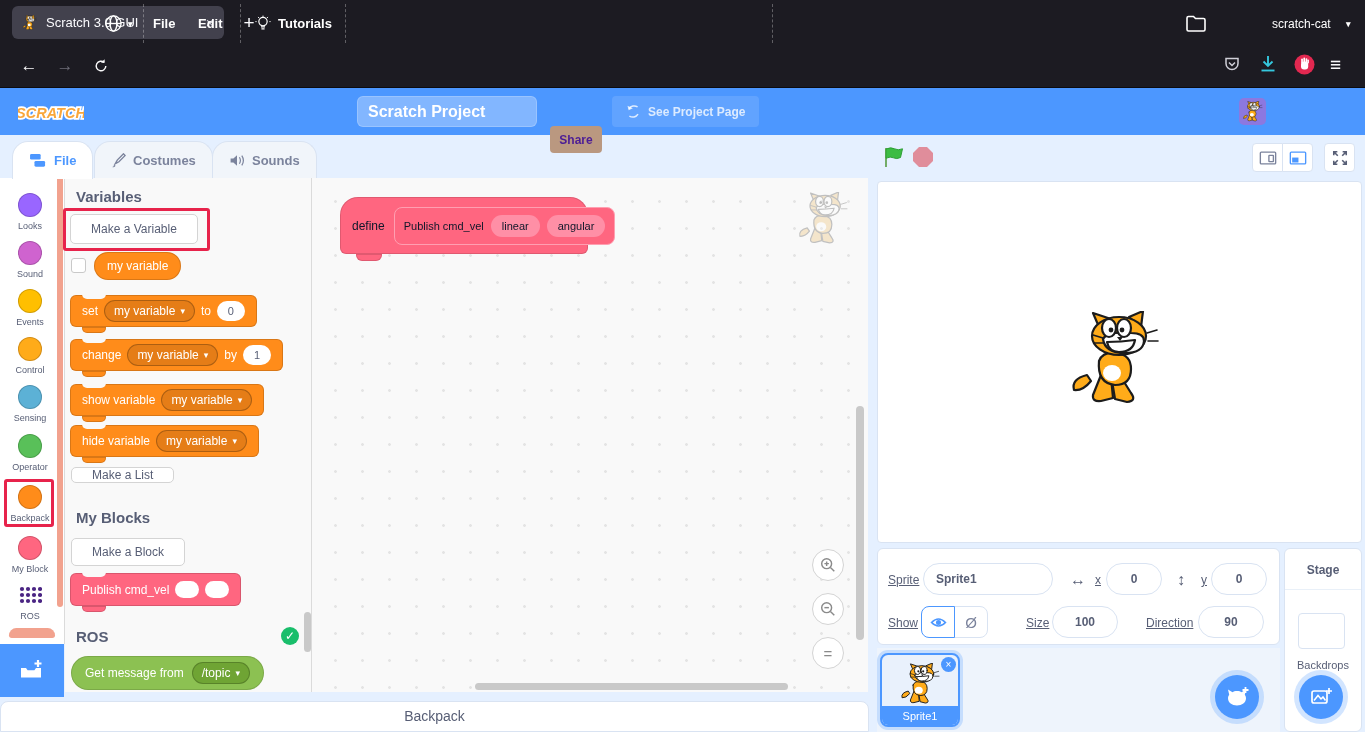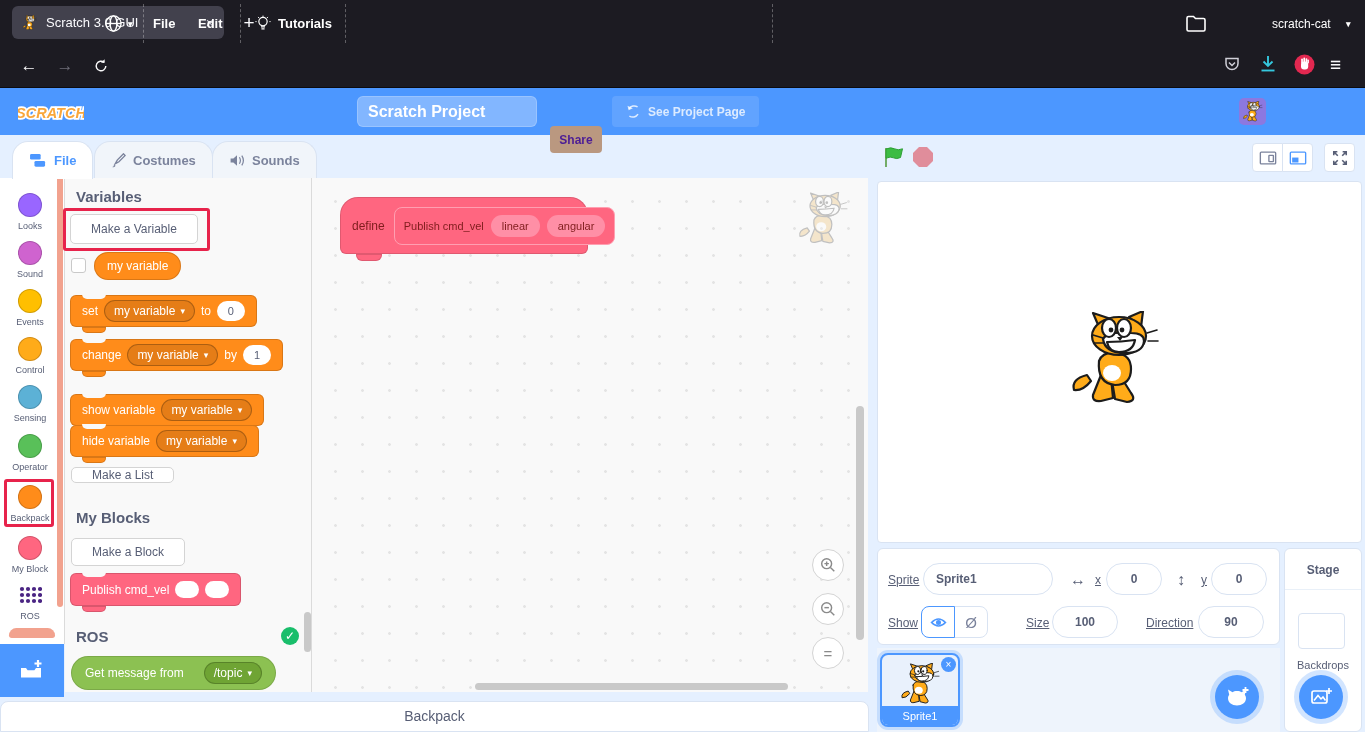--- a/index.html
+++ b/index.html
@@ -71,34 +71,34 @@
   .sblock::after{content:"";position:absolute;left:12px;bottom:-6px;width:24px;height:6px;background:inherit;border-radius:0 0 5px 5px;box-shadow:inset 0 0 0 1px rgba(0,0,0,.15);}
   .orange{background:#FF8C1A}.pink{background:#FF6680}
   .pill{position:absolute;height:28px;border-radius:14px;padding:0 13px;display:inline-flex;align-items:center;
         background:#FF8C1A;color:#fff;font-size:12px;box-shadow:inset 0 0 0 1px rgba(0,0,0,.15);cursor:grab;}
   .dd{display:inline-flex;align-items:center;background:rgba(0,0,0,.1);border:1px solid rgba(0,0,0,.25);
       border-radius:13px;padding:3px 9px;font-size:12px;color:#fff;}
   .dd::after{content:"▾";font-size:9px;margin-left:5px;}
   .num{background:#fff;color:#575E75;border-radius:12px;min-width:28px;height:20px;display:inline-flex;
        align-items:center;justify-content:center;font-size:11px;padding:0 6px;}
   .hole{width:24px;height:17px;background:#fff;border-radius:9px;}
-  .gm{position:absolute;display:inline-flex;align-items:center;gap:20px;height:34px;padding:0 14px;border-radius:17px;
+  .gm{position:absolute;display:inline-flex;align-items:center;gap:8px;height:34px;padding:0 14px;border-radius:17px;
       background:#8CC152;color:#fff;font-size:12px;box-shadow:inset 0 0 0 1px rgba(0,0,0,.12);cursor:grab;}
   .gm .dd{background:#6FA434;border-color:rgba(0,0,0,.2);}
   .checkbox{position:absolute;width:15px;height:15px;background:#fff;border:1px solid #C9C9C9;border-radius:3px;}
   .roscheck{position:absolute;left:281px;top:627px;width:18px;height:18px;border-radius:50%;background:#19BE6B;
       color:#fff;font-size:12px;display:flex;align-items:center;justify-content:center;}
   .hlbox{position:absolute;border:3px solid #E7234B;border-radius:3px;pointer-events:none;z-index:6;}
 
   
   .workspace{position:absolute;left:312px;top:178px;width:556px;height:514px;background:#F9F9F9;
       background-image:radial-gradient(circle,#E4E4E4 1.3px,transparent 1.5px);background-size:27px 27px;background-position:10px 10px;}
   .define-outer{position:absolute;left:28px;top:19px;width:248px;height:57px;background:#FF6680;
       border-radius:18px 18px 6px 6px;display:flex;align-items:center;padding-left:12px;gap:9px;
-      box-shadow:inset 0 0 0 1px rgba(0,0,0,.12);color:#7f1d1d;font-size:12px;cursor:grab;}
+      box-shadow:inset 0 0 0 1px rgba(0,0,0,.12);color:#0f172a;font-size:12px;cursor:grab;}
   .define-outer::after{content:"";position:absolute;left:16px;bottom:-7px;width:26px;height:7px;background:#FF6680;
       border-radius:0 0 6px 6px;box-shadow:inset 0 0 0 1px rgba(0,0,0,.12);}
   .proto{display:flex;align-items:center;gap:7px;background:#FF6680;border:1.5px solid #FF9FB1;border-radius:8px;
       height:38px;padding:0 9px;font-size:11px;white-space:nowrap;}
   .param{background:#FF8FA6;border-radius:13px;padding:5px 11px;font-size:11px;}
   .zoomctl{position:absolute;width:32px;height:32px;border-radius:50%;background:#fff;border:1px solid #D4D4D4;
       display:flex;align-items:center;justify-content:center;color:#8a8a8a;cursor:pointer;}
   .scrollthumb{position:absolute;background:#C9C9C9;border-radius:4px;}
 
   
@@ -383,21 +383,21 @@
     <span class="dd">my variable</span>
     <span>to</span>
     <span class="num">0</span>
   </div>
   <div class="sblock orange" style="left:70px;top:339px">
     <span>change</span>
     <span class="dd">my variable</span>
     <span>by</span>
     <span class="num">1</span>
   </div>
-  <div class="sblock orange" style="left:70px;top:394px">
+  <div class="sblock orange" style="left:70px;top:384px">
     <span>show variable</span>
     <span class="dd">my variable</span>
   </div>
   <div class="sblock orange" style="left:70px;top:425px">
     <span>hide variable</span>
     <span class="dd">my variable</span>
   </div>
   <div class="pbtn" style="left:71px;top:467px;height:16px">Make a List</div>
 
   <div class="phead" style="left:76px;top:509px">My Blocks</div>

